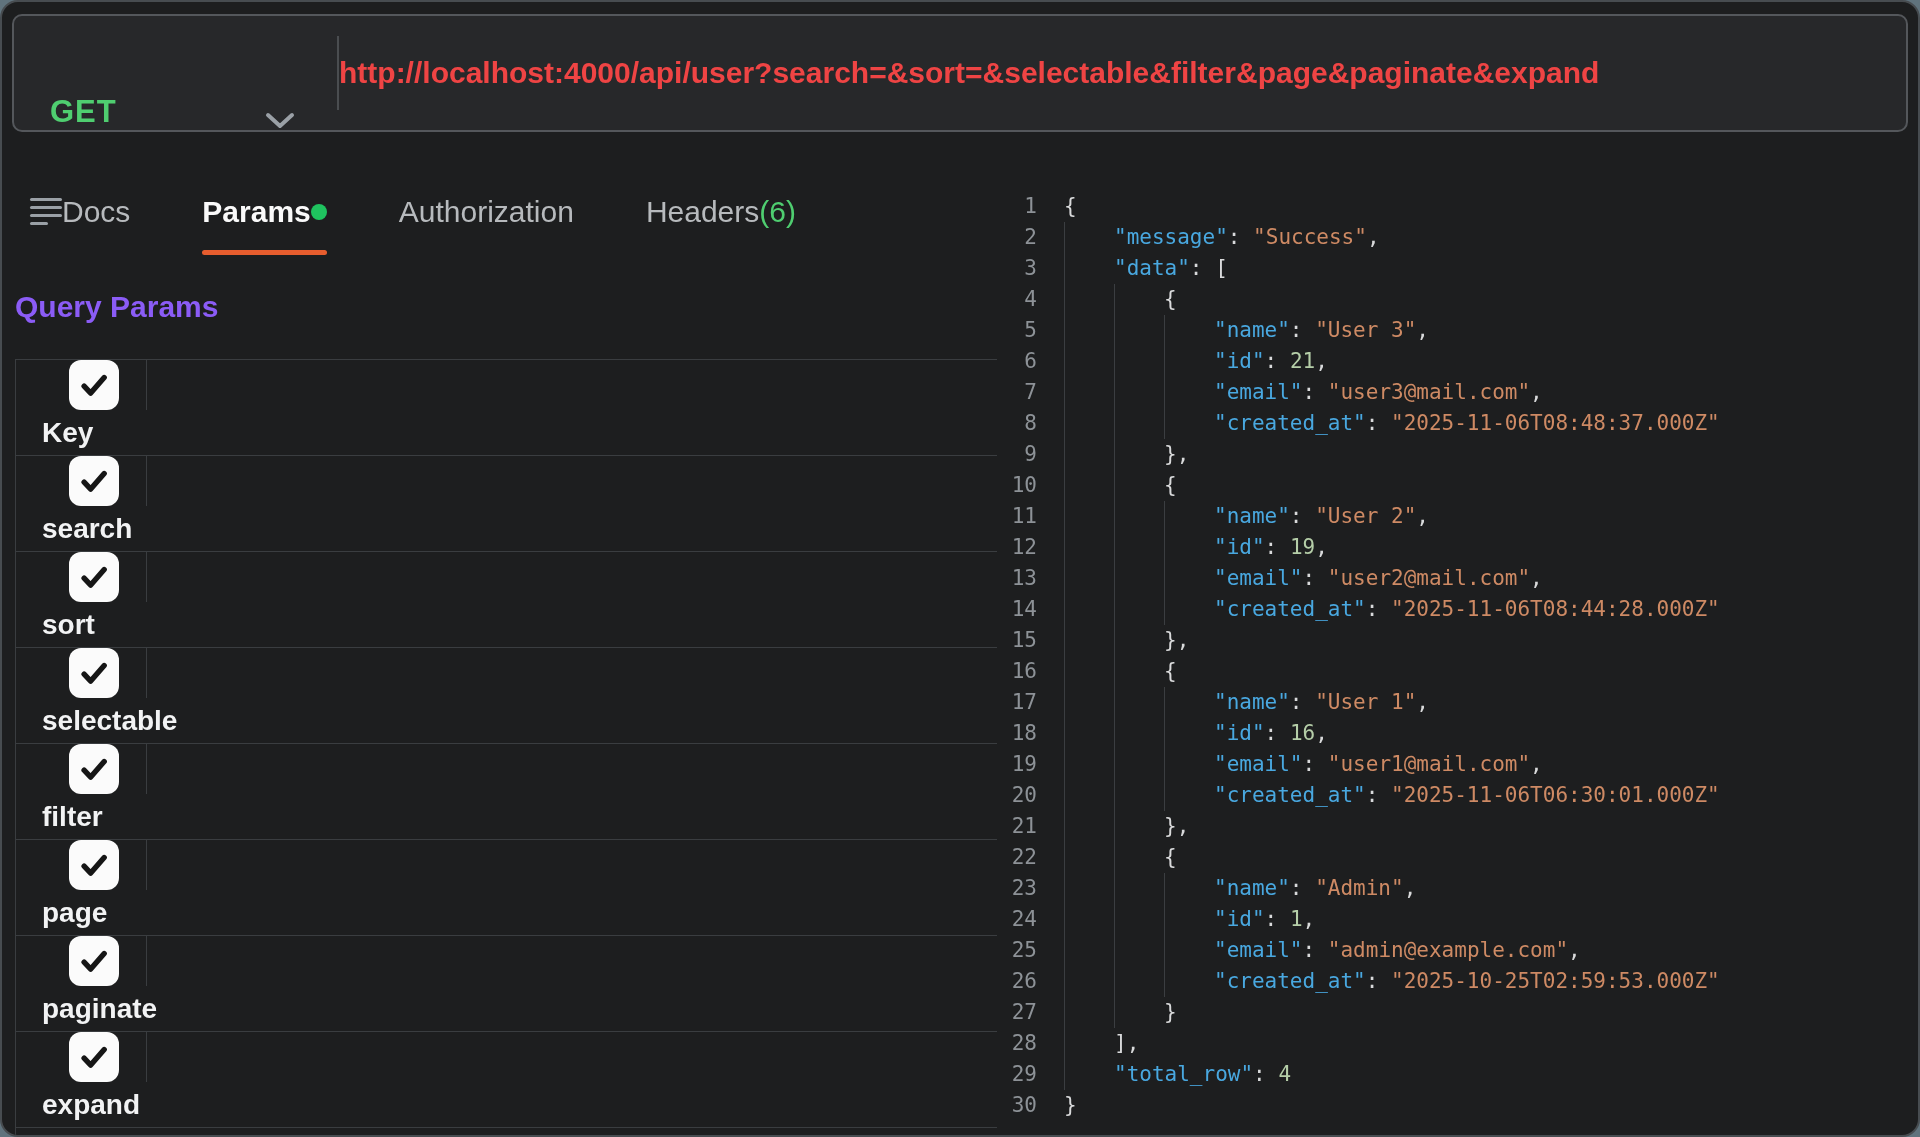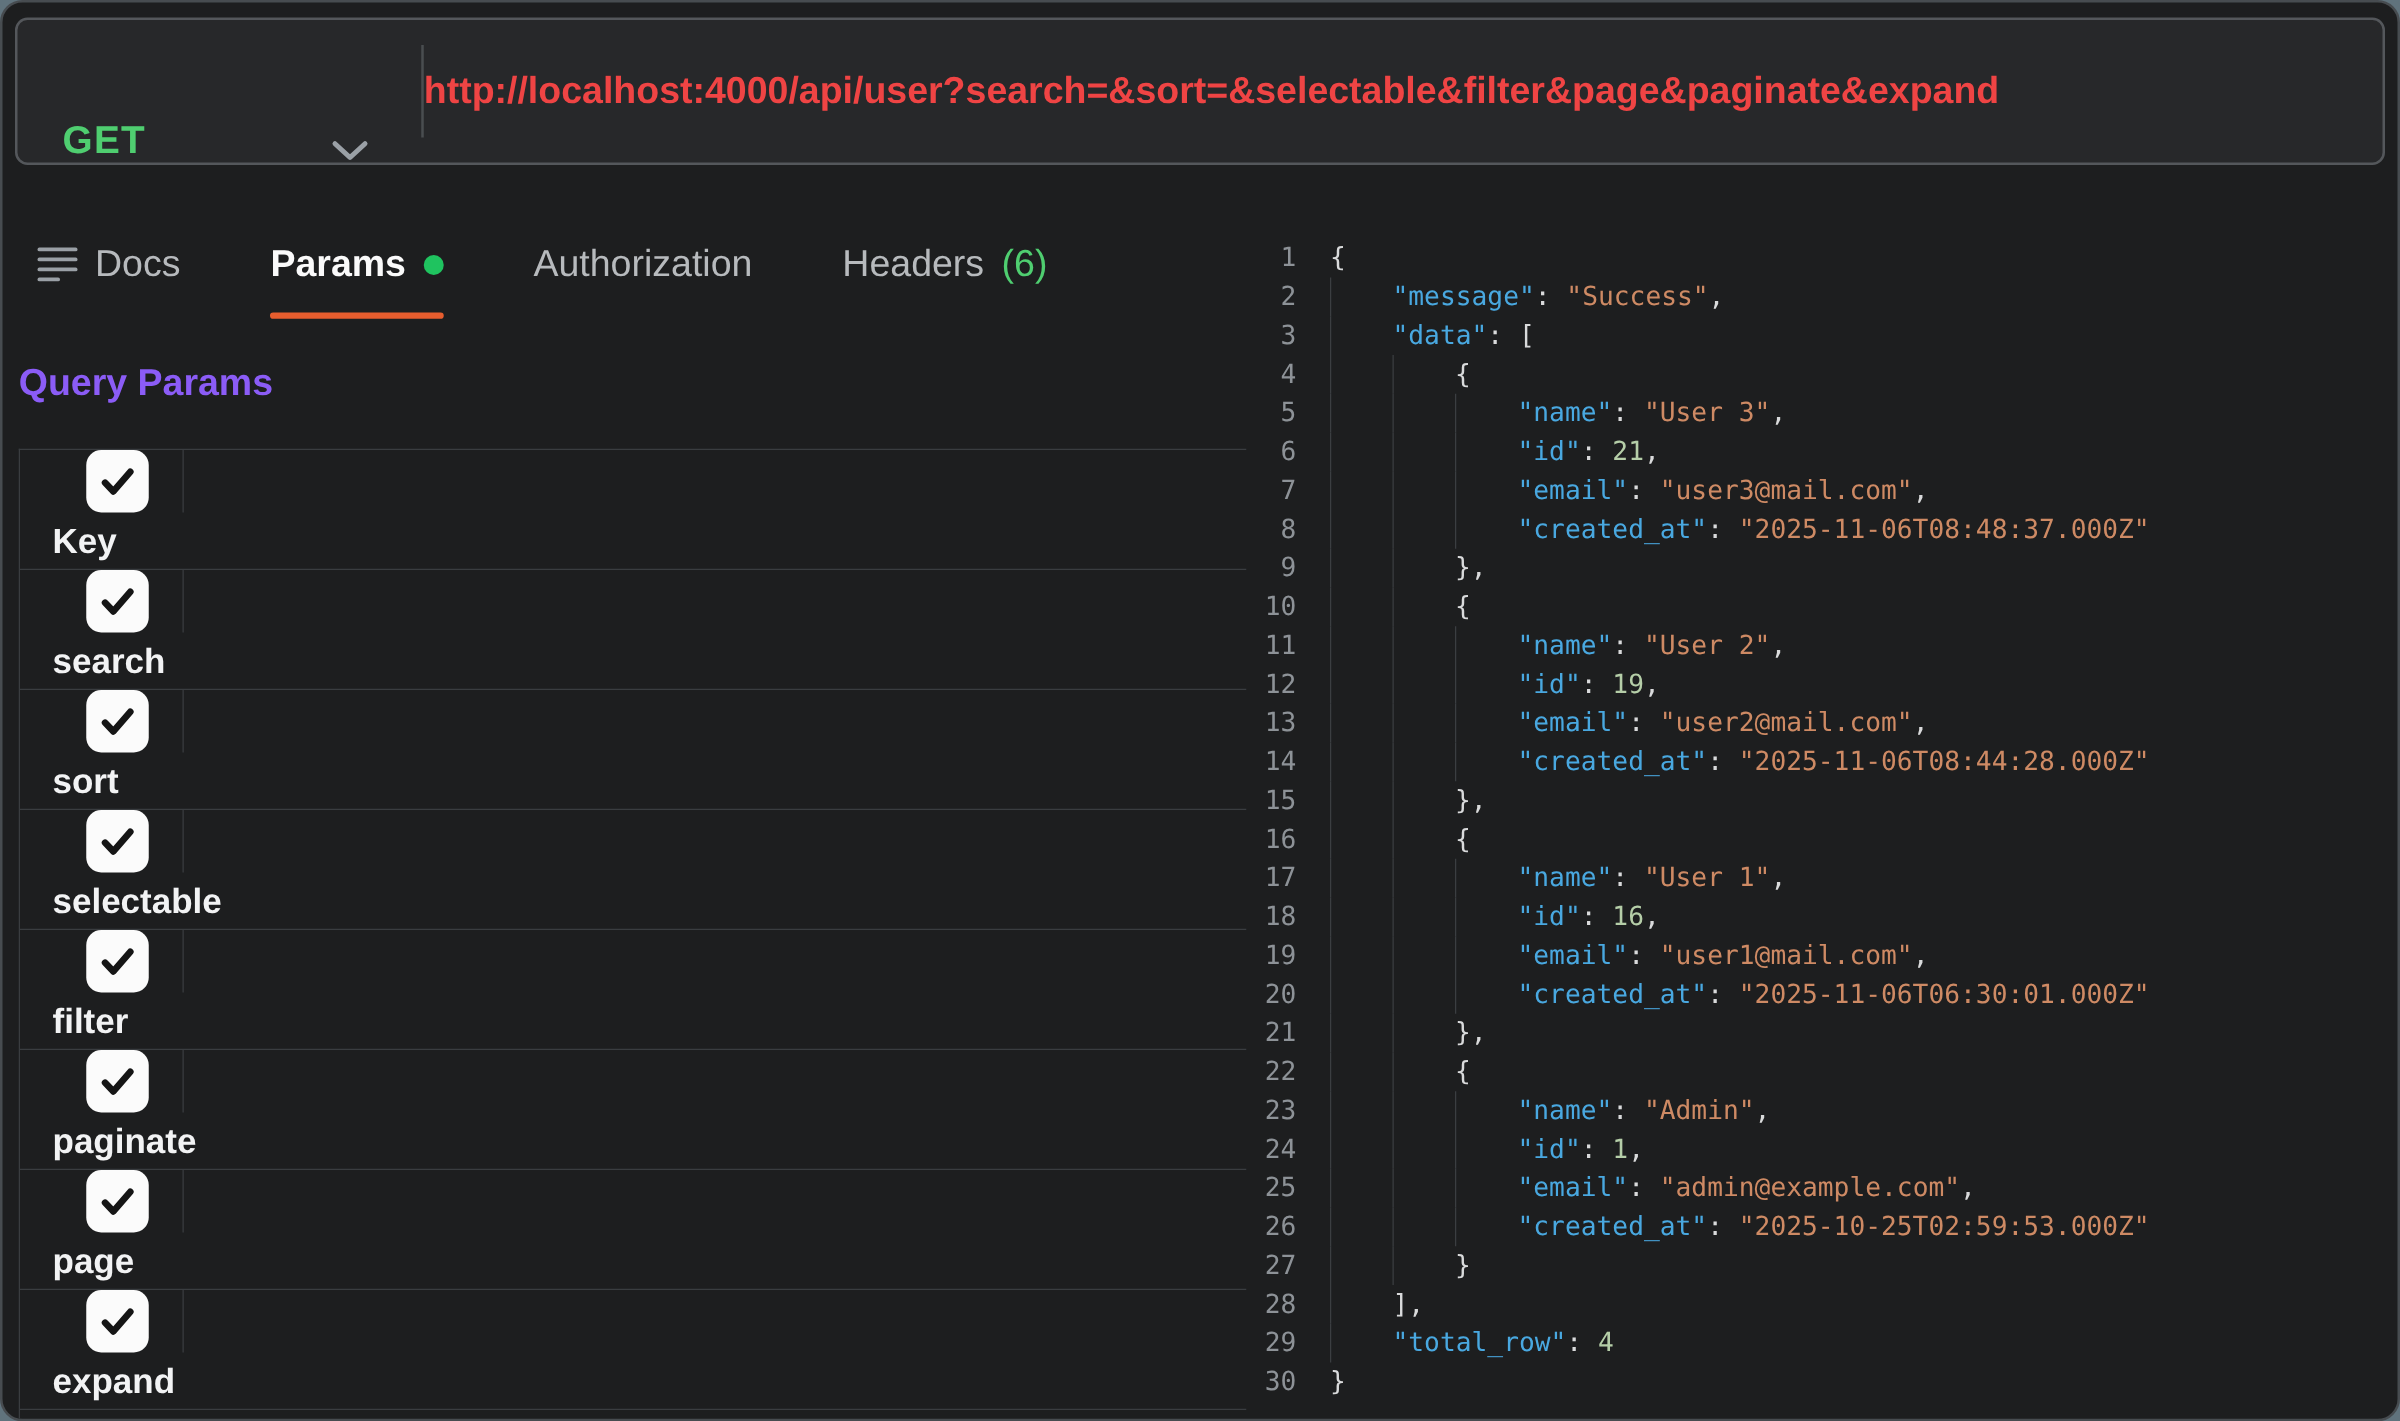--- a/index.html
+++ b/index.html
@@ -44,21 +44,21 @@
     font-family:Liberation Sans, sans-serif;
   }
 
   
   .tabs {
     position:absolute; left:28px; top:166px; height:87px;
     display:flex; align-items:center; gap:72px;
   }
   .tab {
     position:relative; height:100%;
-    display:flex; align-items:center; gap:14px;
+    display:flex; align-items:center; 
     font-size:30px; color:#b7babd; cursor:pointer;
   }
   .tab.active { color:#fafafa; font-weight:700; }
   .tab.active::after {
     content:""; position:absolute; left:0; right:0; bottom:0; height:5px;
     border-radius:3px;
     background:var(--accent-orange);
   }
   .docs-icon { display:flex; flex-direction:column; gap:5px; width:32px; }
   .docs-icon i { display:block; height:3px; background:#9aa0a6; border-radius:2px; }
@@ -220,33 +220,33 @@
       </div>
       <div class="param-row">
         <div class="cb-cell">
           <span class="checkbox">
             <svg viewBox="0 0 24 24">
               <path d="M5.4 12.8l4.4 4.6L18.8 7"></path>
             </svg>
           </span>
         </div>
         <div class="key-cell">
+          <span class="param-label">page</span>
+        </div>
+      </div>
+      <div class="param-row">
+        <div class="cb-cell">
+          <span class="checkbox">
+            <svg viewBox="0 0 24 24">
+              <path d="M5.4 12.8l4.4 4.6L18.8 7"></path>
+            </svg>
+          </span>
+        </div>
+        <div class="key-cell">
           <span class="param-label">paginate</span>
-        </div>
-      </div>
-      <div class="param-row">
-        <div class="cb-cell">
-          <span class="checkbox">
-            <svg viewBox="0 0 24 24">
-              <path d="M5.4 12.8l4.4 4.6L18.8 7"></path>
-            </svg>
-          </span>
-        </div>
-        <div class="key-cell">
-          <span class="param-label">page</span>
         </div>
       </div>
       <div class="param-row">
         <div class="cb-cell">
           <span class="checkbox">
             <svg viewBox="0 0 24 24">
               <path d="M5.4 12.8l4.4 4.6L18.8 7"></path>
             </svg>
           </span>
         </div>

